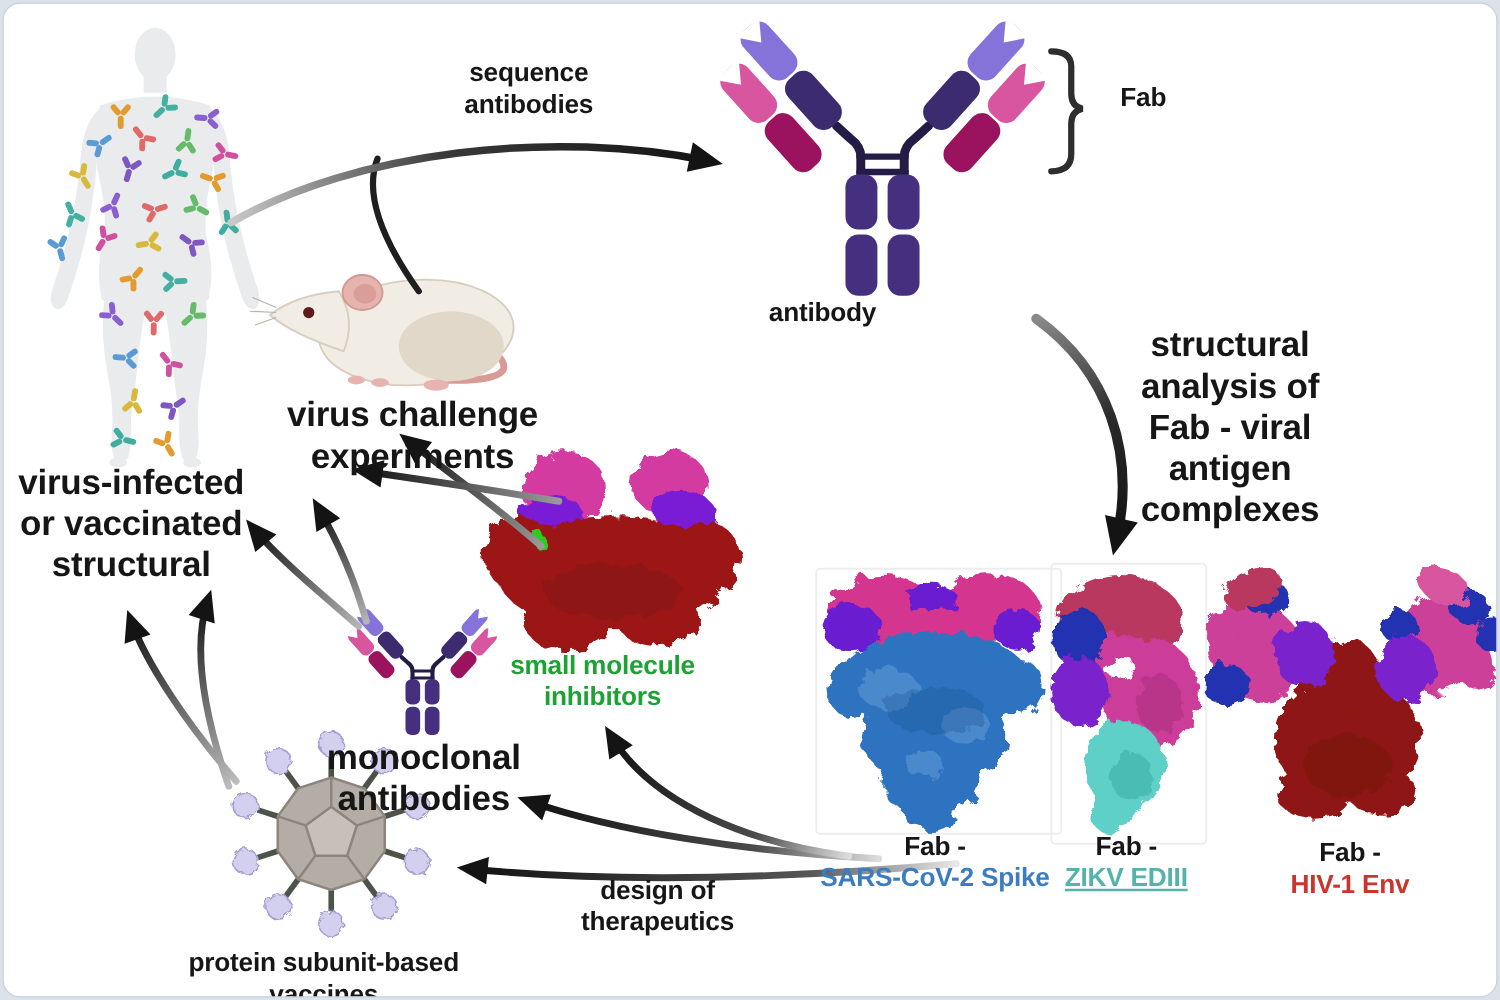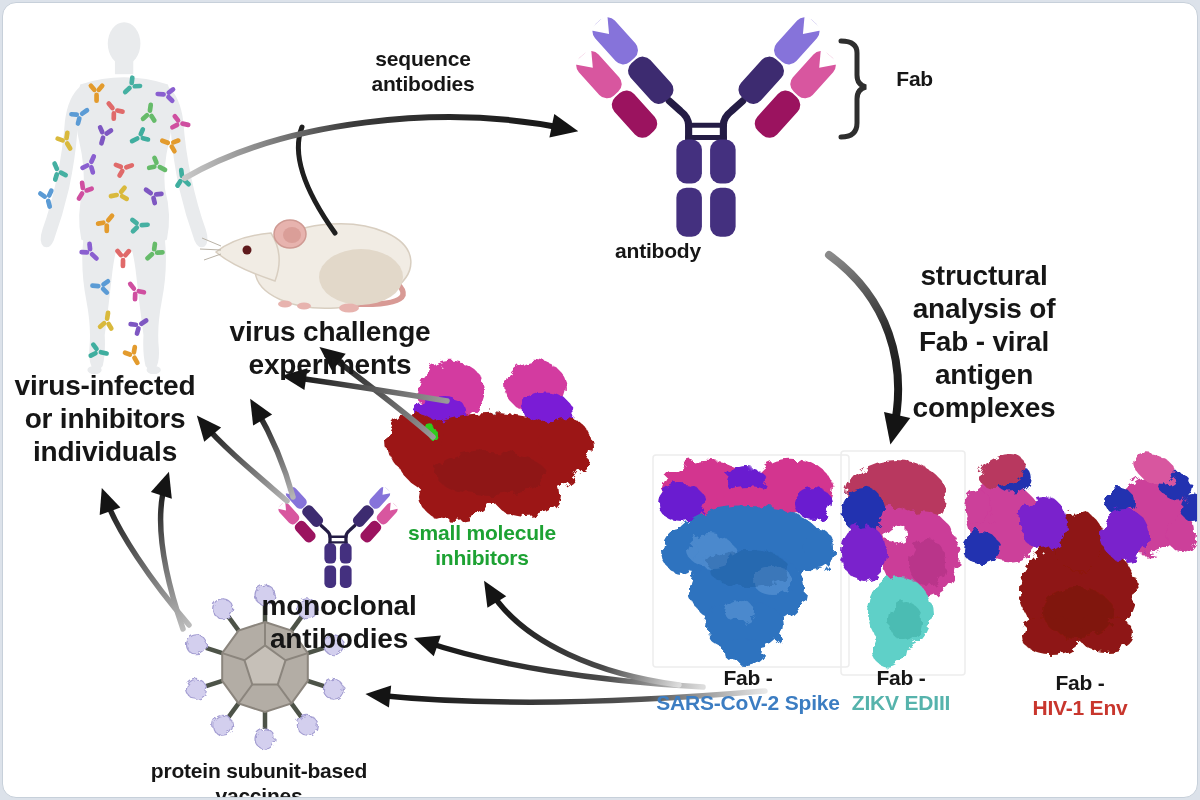--- a/index.html
+++ b/index.html
@@ -585,31 +585,32 @@
     <path d="M 700 684 C 590 678 490 662 420 638" stroke="url(#gD2)" stroke-width="5.5" marker-end="url(#ah)"></path>
     <path d="M 676 682 C 600 672 520 642 486 586" stroke="url(#gD3)" stroke-width="5.5" marker-end="url(#ah)"></path>
   </g>
 </svg>
 
 <div class="lbl s21" style="left:330px;top:44px;width:180px">sequence antibodies</div>
 <div class="lbl s21" style="left:595px;top:236px;width:120px">antibody</div>
 <div class="lbl s21" style="left:870px;top:64px;width:60px;text-align:right">Fab</div>
 <div class="lbl" style="left:893px;top:256px;width:176px">structural analysis of Fab - viral antigen complexes</div>
 <div class="lbl" style="left:172px;top:312px;width:310px">virus challenge experiments</div>
-<div class="lbl" style="left:8px;top:366px;width:188px">virus-infected or inhibitors individuals</div>
+<div class="lbl" style="left:8px;top:366px;width:188px">virus-infected or vaccinated structural</div>
 <div class="lbl" style="left:255px;top:586px;width:162px">monoclonal antibodies</div>
 <div class="lbl s21" style="left: 385px; top: 518px; width: 188px; color: rgb(29, 162, 51);">small molecule inhibitors</div>
 <div class="lbl s21" style="left:108px;top:756px;width:296px">protein subunit-based vaccines</div>
+<div class="lbl s21" style="left:428px;top:698px;width:190px">design of therapeutics</div>
 
 <div class="lbl s21" style="left:642px;top:663px;width:206px">
   <div>Fab -</div>
   <div style="color: rgb(60, 125, 194);">SARS-CoV-2 Spike</div>
 </div>
 <div class="lbl s21" style="left:818px;top:663px;width:160px">
   <div>Fab -</div>
-  <div style="color: rgb(86, 179, 172);">ZIKV EDIII</div>
+  <div style="color: rgb(86, 179, 172); text-decoration: underline;">ZIKV EDIII</div>
 </div>
 <div class="lbl s21" style="left:982px;top:668px;width:190px">
   <div>Fab -</div>
   <div style="color: rgb(200, 54, 45);">HIV-1 Env</div>
 </div>
 
 </div>
 
 </body></html>

